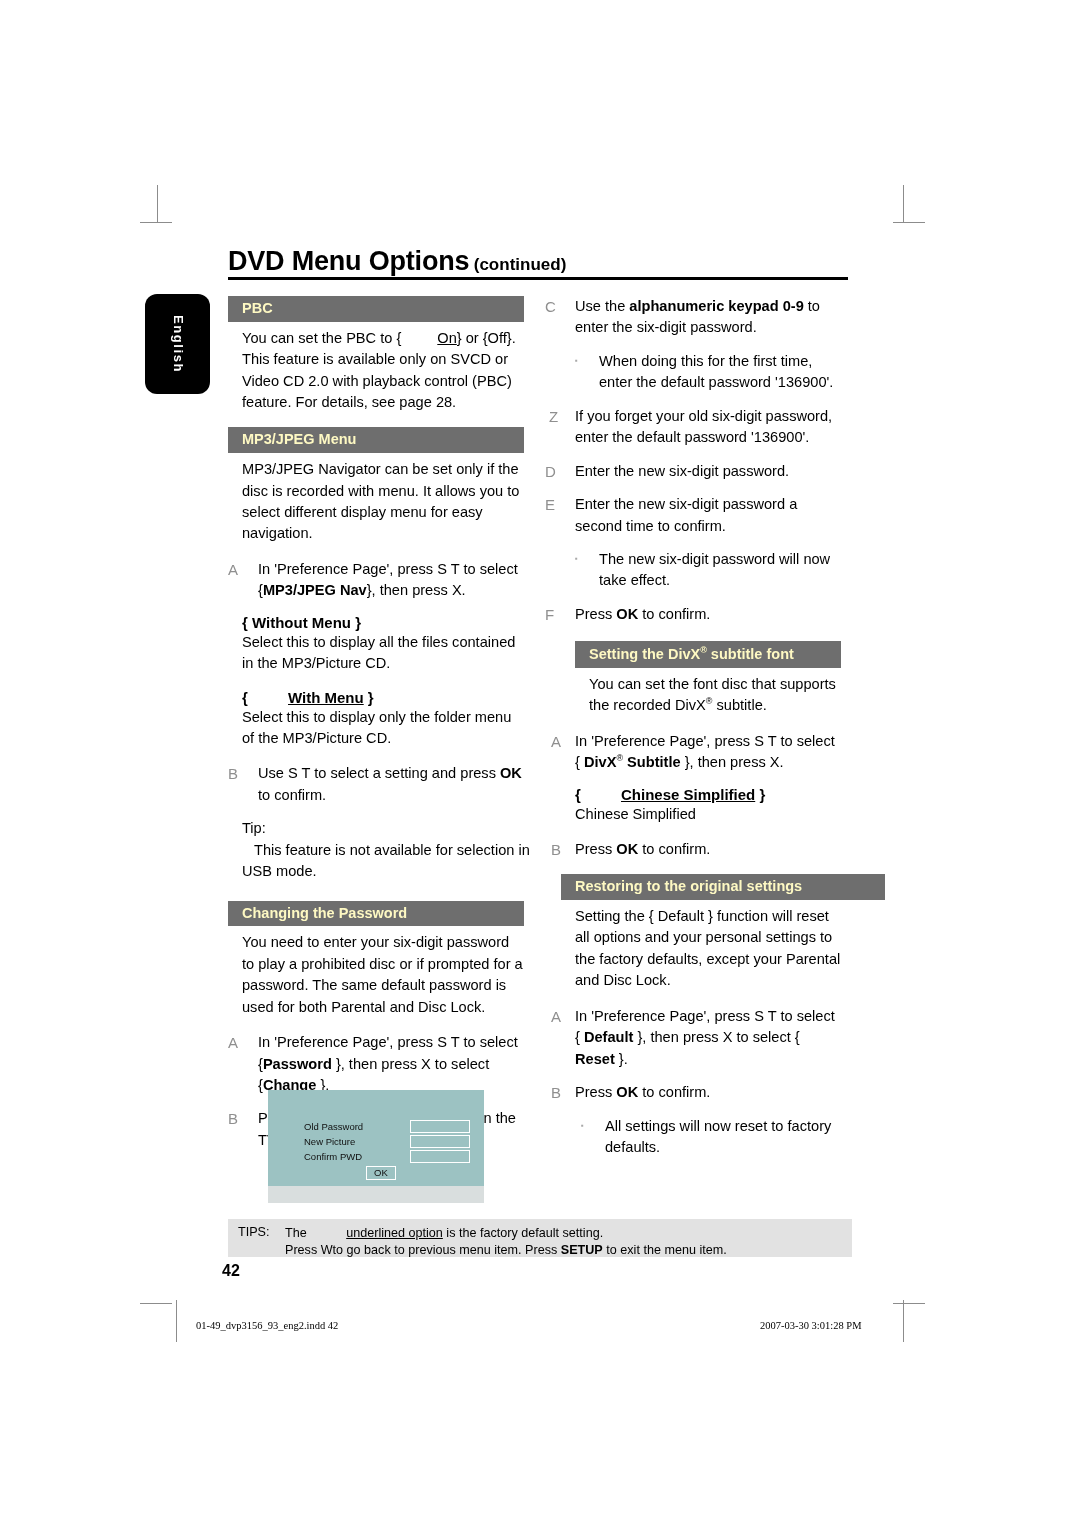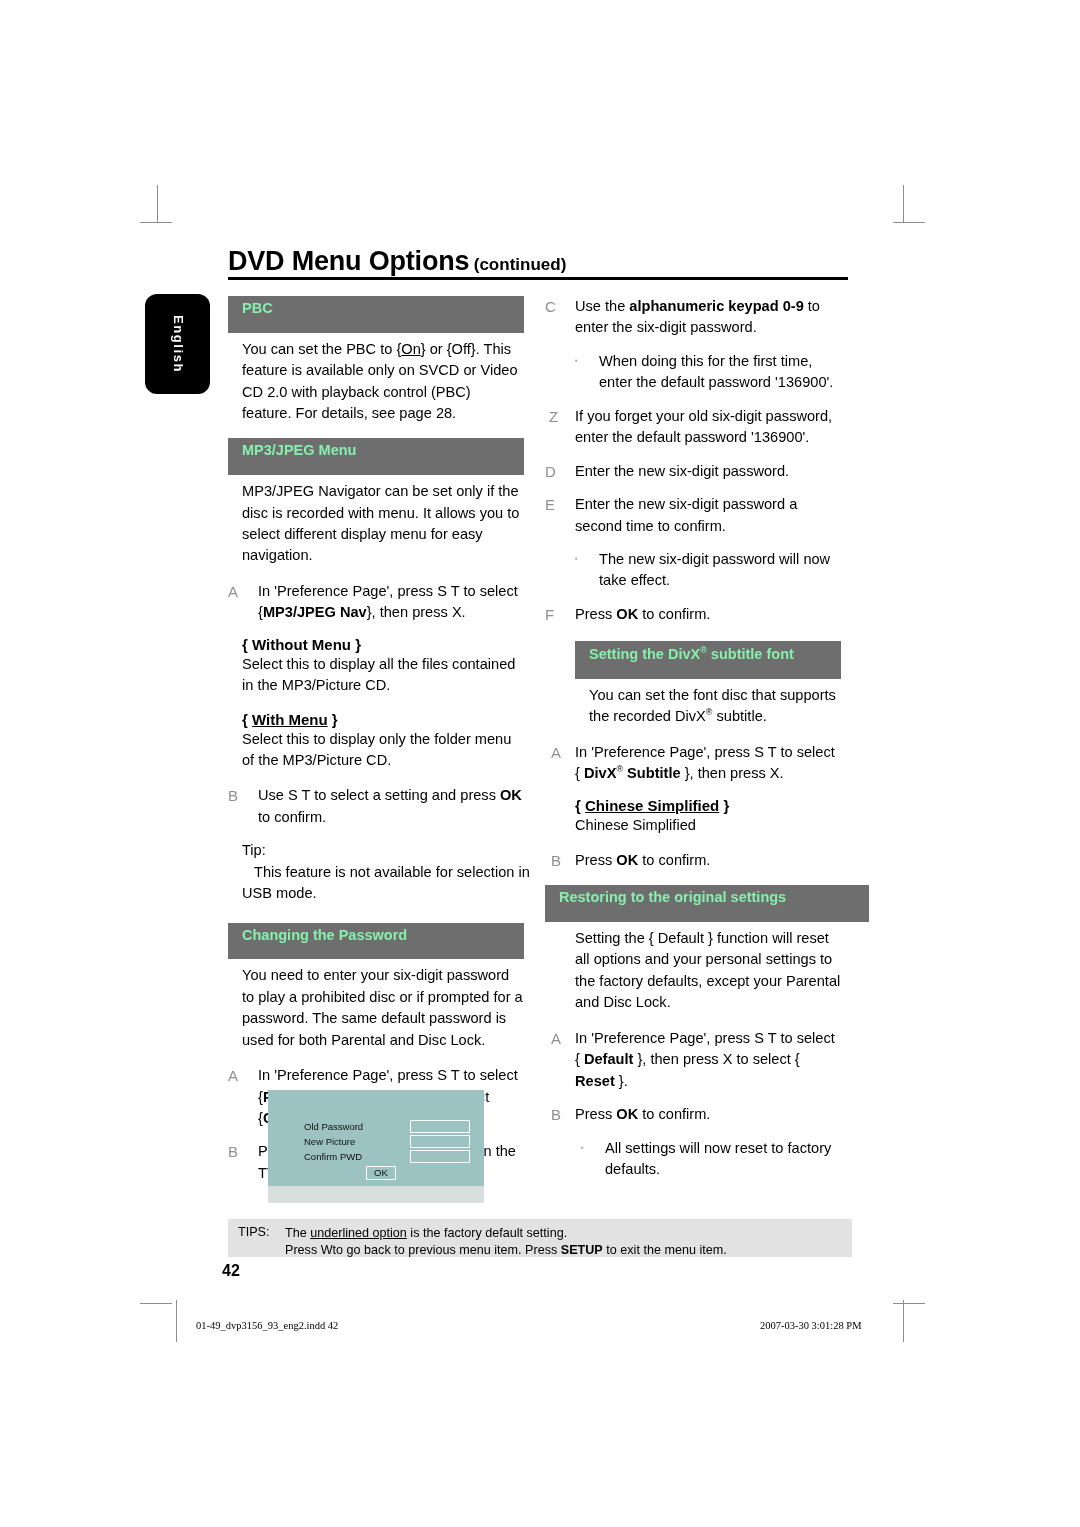--- a/index.html
+++ b/index.html
@@ -76,24 +76,24 @@
   .col {
     position: absolute;
     top: 296px;
     width: 296px;
   }
   .col-left { left: 228px; }
   .col-right { left: 545px; }
 
   .sec-head {
     background: #6e6e6e;
-    color: #86efac;
+    color: #fef9c3;
     font-size: 14.5px;
     font-weight: bold;
-    padding: 4px 0 16px 14px;
+    padding: 4px 0 5px 14px;
     margin-bottom: 6px;
     line-height: 1.15;
   }
   .sec-head.indent-r { margin-left: 30px; }
 
   .body-text {
     font-size: 14.6px;
     line-height: 1.47;
     margin: 0 0 14px 14px;
   }
@@ -130,21 +130,21 @@
     font-size: 8px;
   }
   .opt-title {
     font-size: 15px;
     font-weight: bold;
     margin: 0 0 1px 14px;
   }
   .opt-title .u { text-decoration: underline; }
 
   b { font-weight: bold; }
-  .u { text-decoration: underline; }
+  .u { text-decoration: underline; padding-left: 36px; }
   sup.reg { font-size: 9px; vertical-align: super; }
 
   .tip-block {
     font-size: 14.6px;
     line-height: 1.47;
     margin: 0 0 14px 14px;
     width: 330px;           
     white-space: nowrap;
   }
   .tip-block .l2 { padding-left: 12px; }
@@ -370,21 +370,21 @@
   </div>
 
   <div class="opt-title" style="margin-left:30px;">{ <span class="u">Chinese Simplified</span> }</div>
   <p class="body-text" style="margin-left:30px;">Chinese Simplified</p>
 
   <div class="step">
     <span class="step-marker" style="padding-left:6px;">B</span>
     <span>Press </span><b>OK</b><span> to confirm.</span>
   </div>
 
-  <div class="sec-head" style="margin-top:14px; margin-left:0px; width:310px;">Restoring to the original settings</div>
+  <div class="sec-head" style="margin-top:14px; margin-left:16px; width:310px;">Restoring to the original settings</div>
   <p class="body-text" style="margin-left:30px;">Setting the { Default } function will reset all options and your personal settings to the factory defaults, except your Parental and Disc Lock.</p>
 
   <div class="step">
     <span class="step-marker" style="padding-left:6px;">A</span>
     <span>In 'Preference Page', press  S  T to select { </span><b>Default</b><span> }, then press  X to select { </span><b>Reset</b><span> }.</span>
   </div>
 
   <div class="step">
     <span class="step-marker" style="padding-left:6px;">B</span>
     <span>Press </span><b>OK</b><span> to confirm.</span>

